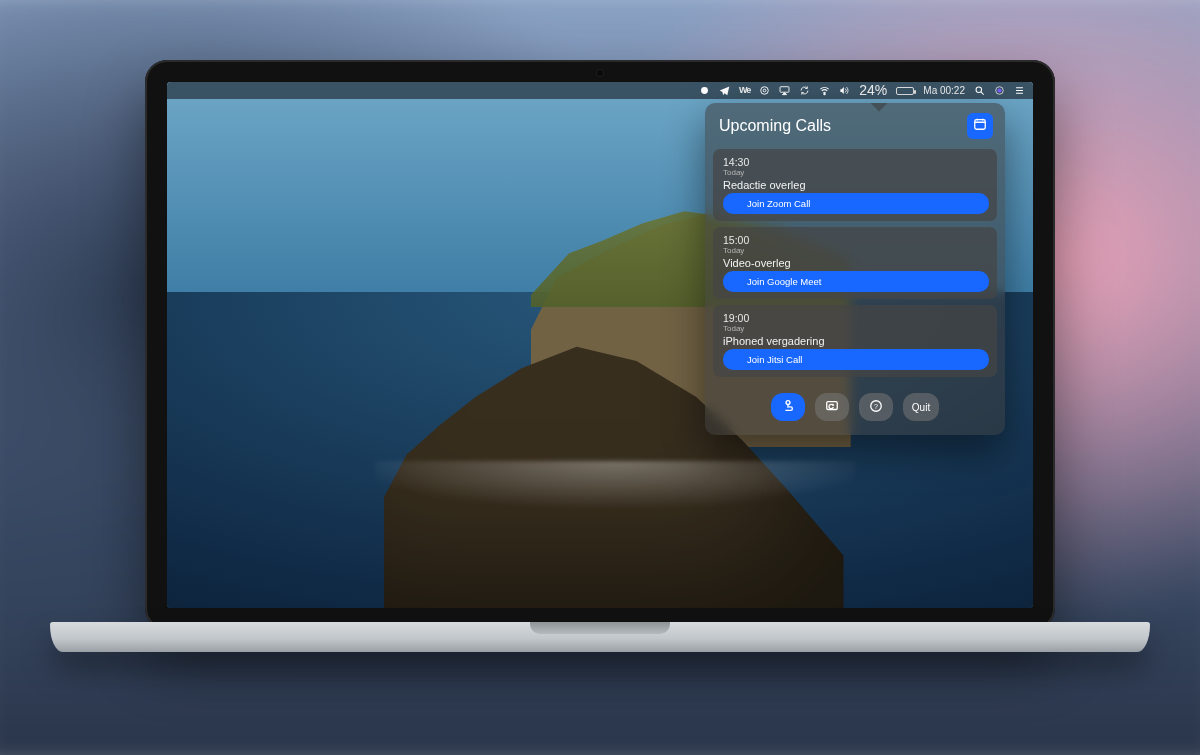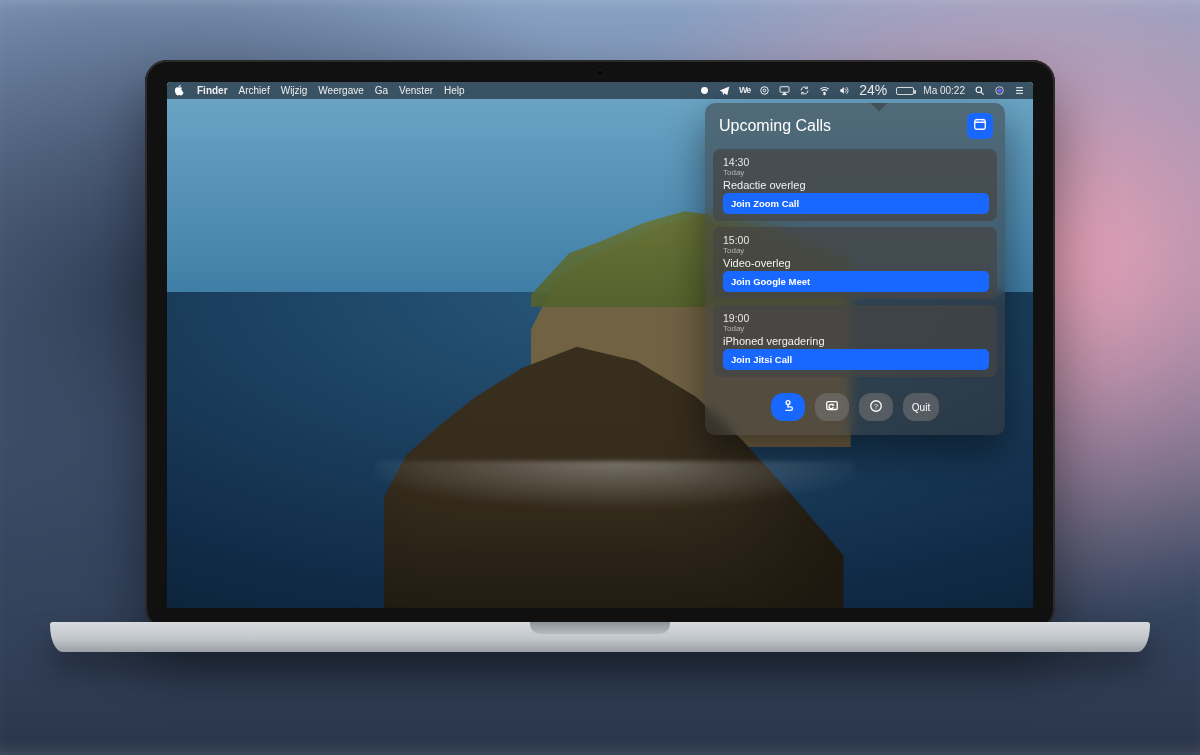--- a/index.html
+++ b/index.html
@@ -139,22 +139,22 @@
     background: rgba(70,70,70,.7);
     border-radius:7px;
     gap:2px;
     flex-direction:column;
   }
   .call-row .time { width:40px; }
   .call-row .time .hr { font-size:10.5px; color:#e8e8e8; }
   .call-row .time .dy { font-size:8px; color:#b5b5b5; }
   .call-row .title { flex:1; font-size:11px; color:#f2f2f2; font-weight:500; white-space:nowrap; overflow:hidden; text-overflow:ellipsis; }
   .join-btn {
-    background:#1868ff; color:#fff; font-size:9.5px; font-weight:700;
-    padding:5px 8px; border-radius:5px; white-space:nowrap;
+    background:#1868ff; color:#fff; font-size:9.5px; font-weight:400;
+    padding:5px 24px; border-radius:10px; white-space:nowrap;
   }
 
   .w-foot {
     display:flex; justify-content:center; gap:10px;
     padding:10px 0 14px;
   }
   .f-btn {
     min-width:34px; height:28px; padding:0 9px;
     border-radius:12px;
     display:flex; align-items:center; justify-content:center;
@@ -178,34 +178,20 @@
       <div class="wall">
         <div class="sky"></div>
         <div class="sea"></div>
         <div class="island-far"></div>
         <div class="island-green"></div>
         <div class="island-near"></div>
         <div class="surf"></div>
       </div>
 
       <div class="menubar">
-        <div class="left">
-          <span class="apple">
-            <svg viewBox="0 0 14 16" fill="#fff">
-                <path d="M10.6 8.5c0-2 1.6-2.9 1.7-3-0.9-1.4-2.4-1.5-2.9-1.6-1.2-.1-2.4.7-3 .7s-1.6-.7-2.6-.7C2.4 4 .9 4.9.1 6.3c-1.7 3-0.4 7.4 1.2 9.8.8 1.2 1.8 2.5 3 2.4 1.2 0 1.7-.8 3.1-.8s1.9.8 3.1.8c1.3 0 2.1-1.2 2.9-2.4.9-1.4 1.3-2.7 1.3-2.8-.1 0-2.5-1-2.5-3.8zM8.6 2.5C9.2 1.7 9.6.7 9.5 0c-.9 0-2 .6-2.6 1.3C6.3 2 5.8 3.1 5.9 4c1 .1 2-.6 2.7-1.5z" transform="scale(.75)"></path>
-              </svg>
-          </span>
-          <span class="app">Finder</span>
-          <span>Archief</span>
-          <span>Wijzig</span>
-          <span>Weergave</span>
-          <span>Ga</span>
-          <span>Venster</span>
-          <span>Help</span>
-        </div>
         <div class="right">
           <span>
               <svg viewBox="0 0 16 16" fill="#fff">
                 <circle cx="8" cy="8" r="5"></circle>
               </svg>
             </span>
           <span>
               <svg viewBox="0 0 16 16" fill="#fff">
                 <path d="M1 8l14-6-3 13-4-3-2 3-1-5z"></path>
               </svg>

